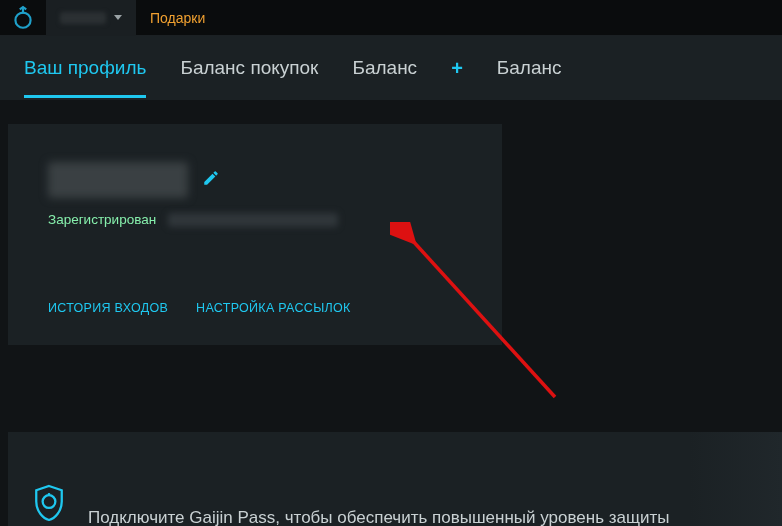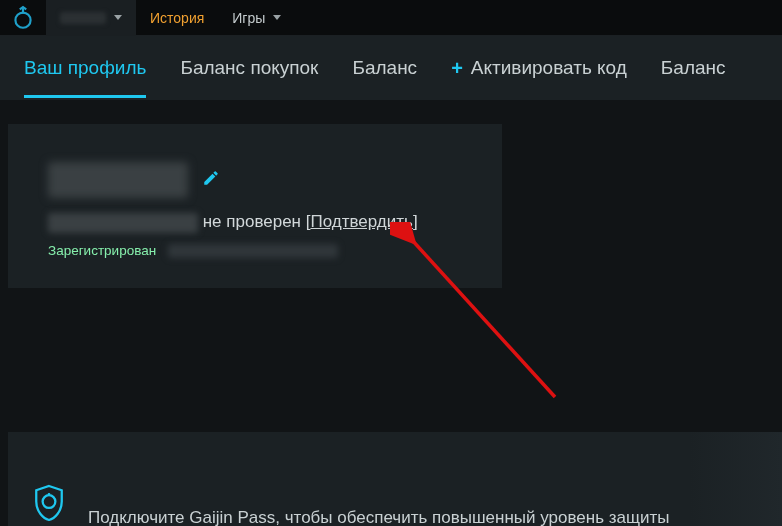--- a/index.html
+++ b/index.html
@@ -145,62 +145,58 @@
       <circle cx="12" cy="14" r="7"></circle>
       <path d="M12 2 L12 8"></path>
       <path d="M9 4 L12 2 L15 4"></path>
     </svg>
   </div>
   <div class="topnav-item user">
     <span class="blur-pill" style="width:46px;height:12px;"></span>
     <span class="chev"></span>
   </div>
   <div class="topnav-item active-store">
-    <span>История</span>
-  </div>
-  <div class="topnav-item">
-    <span>Игры</span>
-    <span class="chev"></span>
+    <span>Подарки</span>
   </div>
 </div>
 
 <div class="subnav">
   <div class="subtab active">
     <span>Ваш профиль</span>
   </div>
   <div class="subtab">
     <span>Баланс покупок</span>
   </div>
   <div class="subtab">
     <span>Баланс</span>
   </div>
   <div class="subtab">
     <span class="plus-icon">+</span>
-    <span>Активировать код</span>
   </div>
   <div class="subtab">
     <span>Баланс</span>
   </div>
 </div>
 
 <div class="card">
   <div class="username-row">
     <div class="username-blur"></div>
     <span class="pencil">
       <svg width="18" height="18" viewBox="0 0 24 24" fill="currentColor">
         <path d="M3 17.25V21h3.75l11-11-3.75-3.75-11 11zM20.7 7.04a1 1 0 000-1.41l-2.34-2.34a1 1 0 00-1.41 0l-1.83 1.83 3.75 3.75 1.83-1.83z"></path>
       </svg>
     </span>
   </div>
-  <div class="email-row">
-    <span class="email-blur"></span><span> не проверен [</span><span class="confirm-link">Подтвердить</span><span>]</span>
-  </div>
   <div class="reg-row">
     <span>Зарегистрирован</span>
     <span class="reg-blur"></span>
+  </div>
+  <div class="card-links">
+    <span>ИСТОРИЯ ВХОДОВ</span>
+    <span>НАСТРОЙКА РАССЫЛОК</span>
   </div>
 </div>
 
 <div class="passbar">
   <span class="shield">
     <svg width="34" height="40" viewBox="0 0 24 28" fill="none" stroke="currentColor" stroke-width="1.6">
       <path d="M12 2 L21 5 V13 C21 20 16 25 12 26 C8 25 3 20 3 13 V5 Z"></path>
       <circle cx="12" cy="13" r="4.5"></circle>
       <path d="M12 7 L12 9"></path>
     </svg>

